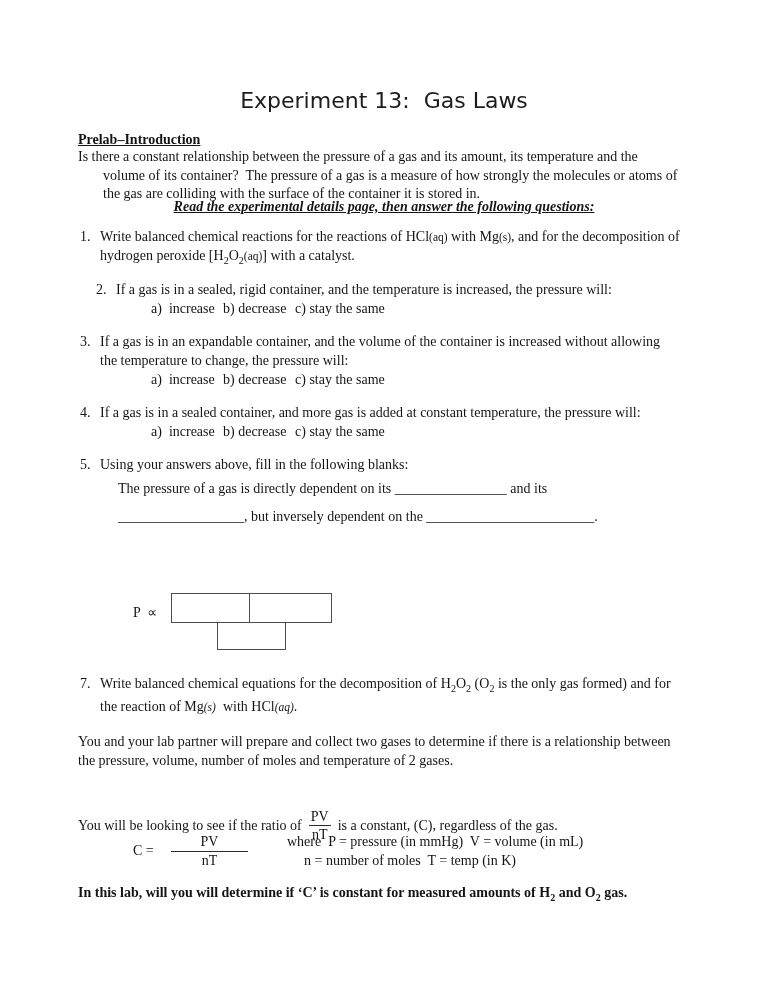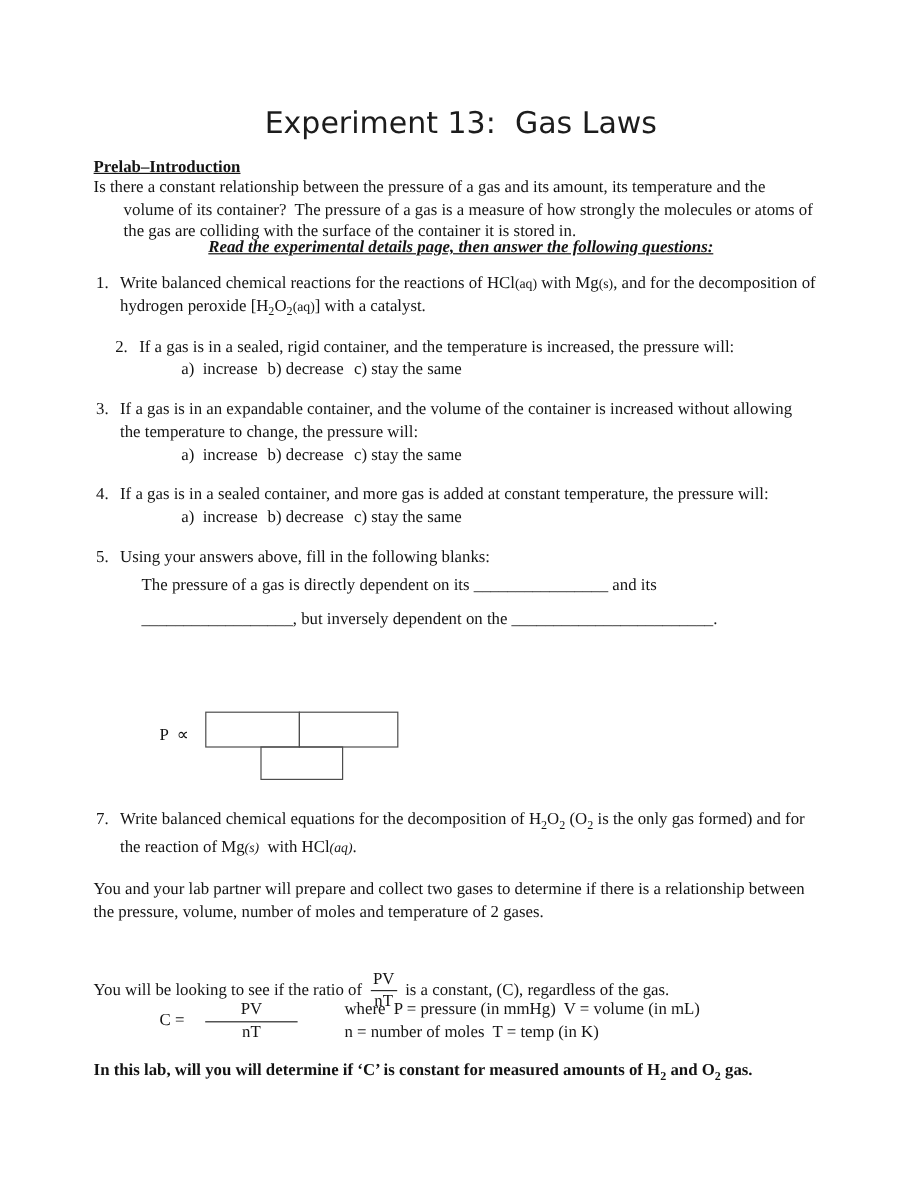--- a/index.html
+++ b/index.html
@@ -11,21 +11,21 @@
     font-family:"Liberation Serif", serif;
     font-size:14px;
     overflow:hidden;
   }
   .abs{position:absolute;}
   .t{white-space:pre-wrap;}
   .line{line-height:18.5px;}
   .center{left:0;right:0;text-align:center;}
   .title{
     font-family:"DejaVu Sans", sans-serif;
-    font-size:25px;
+    font-size:22px;
     color:#1c1c1c;
   }
   .heading{font-weight:bold;text-decoration:underline;}
   .directive{font-weight:bold;font-style:italic;text-decoration:underline;}
   .indent{padding-left:25px;}
   .qnum{display:inline-block;width:20px;}
   .qline2{padding-left:20px;}
   .options{height:18px;}
   .opt{position:absolute;top:0;white-space:pre;}
   .opt-a{left:0;}
@@ -140,19 +140,19 @@
   </div>
 
   <div class="abs equation">
     <span class="eq-lhs t">C =</span>
     <span class="eq-frac">
       <span class="num">PV</span>
       <span class="den">nT</span>
     </span>
     <span class="where">
       <span class="line t" style="display:block;">where  P = pressure (in mmHg)  V = volume (in mL)</span>
-      <span class="line t" style="display:block;">n = number of moles  T = temp (in K)</span>
+      <span class="line t" style="display:block;margin-left:17px;">n = number of moles  T = temp (in K)</span>
     </span>
   </div>
 
   <div class="abs closing line t" style="top:884px;left:78px;right:30px;">In this lab, will you will determine if ‘C’ is constant for measured amounts of H<sub>2</sub> and O<sub>2</sub> gas.</div>
 
 </div>
 
 </body></html>

